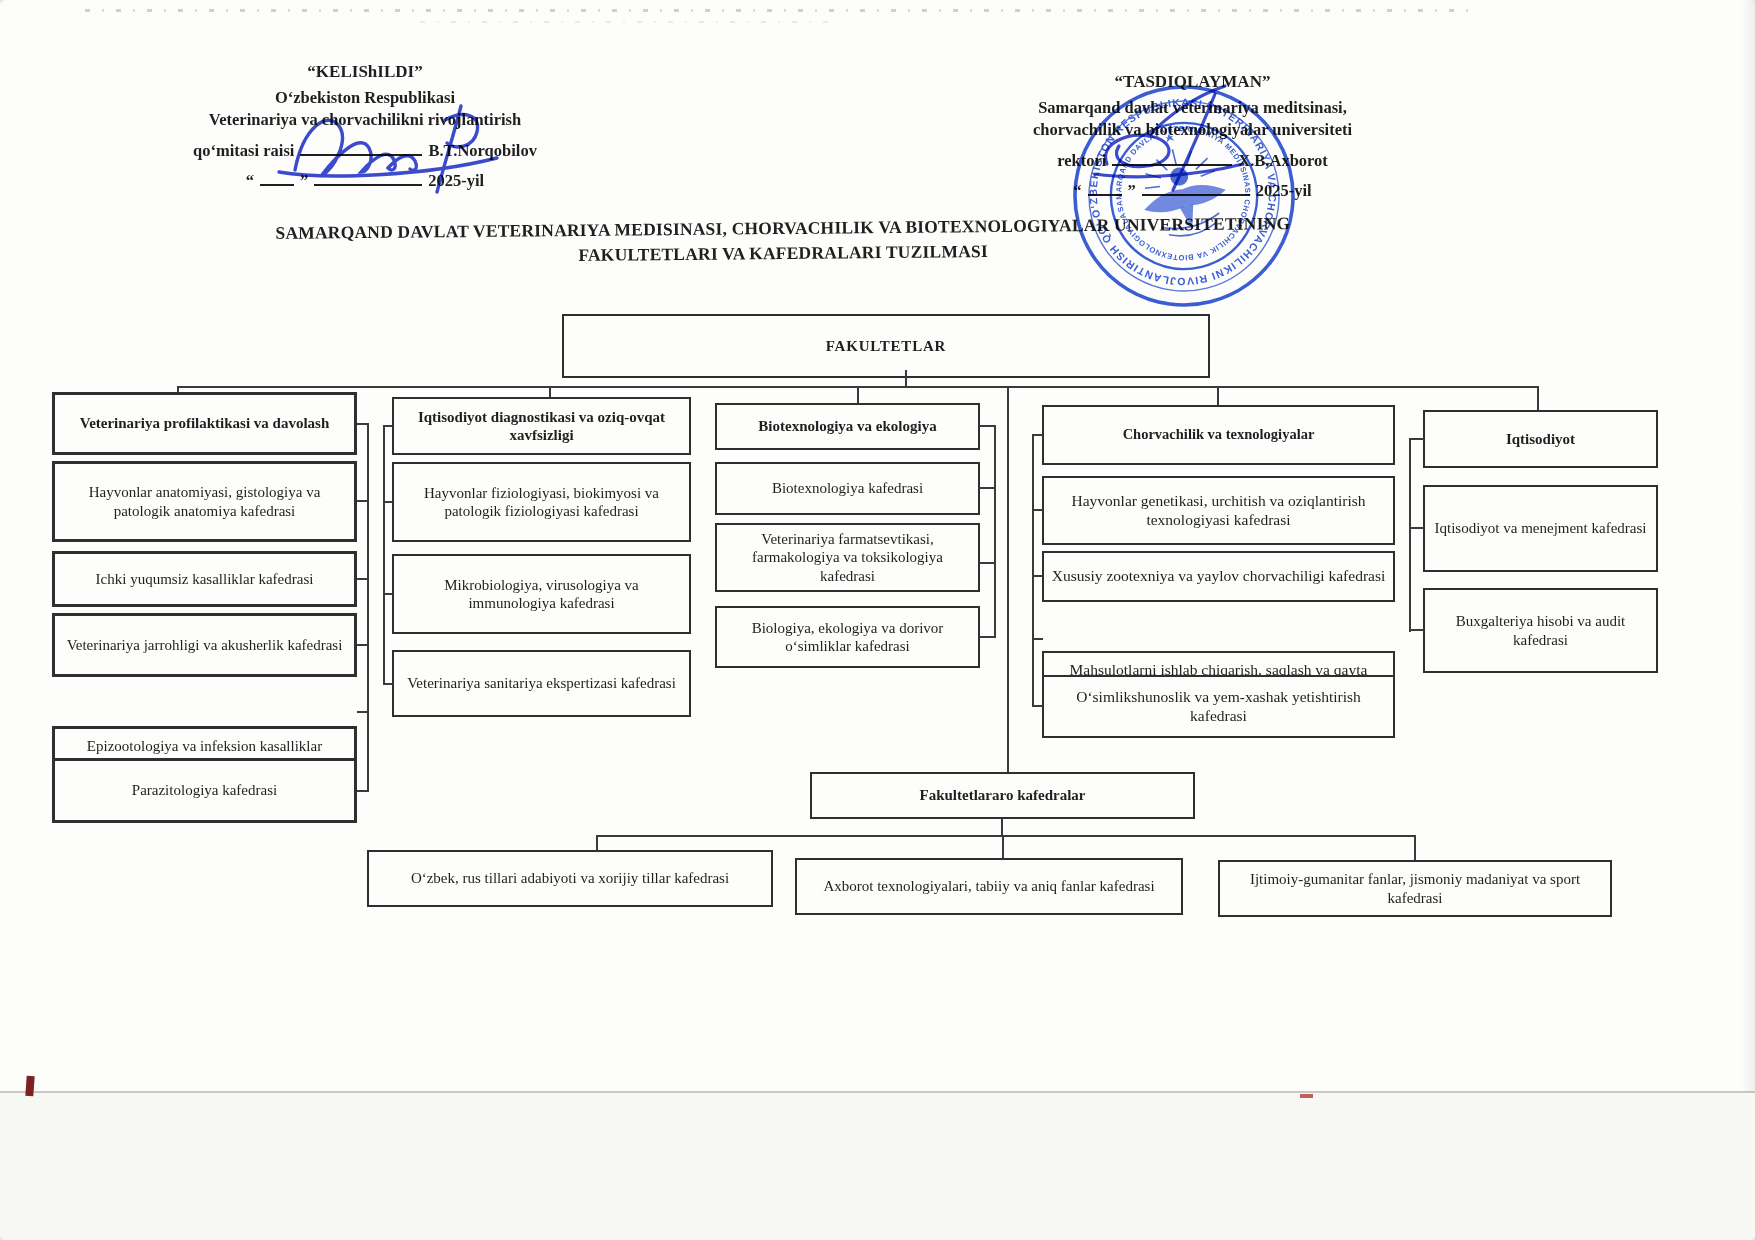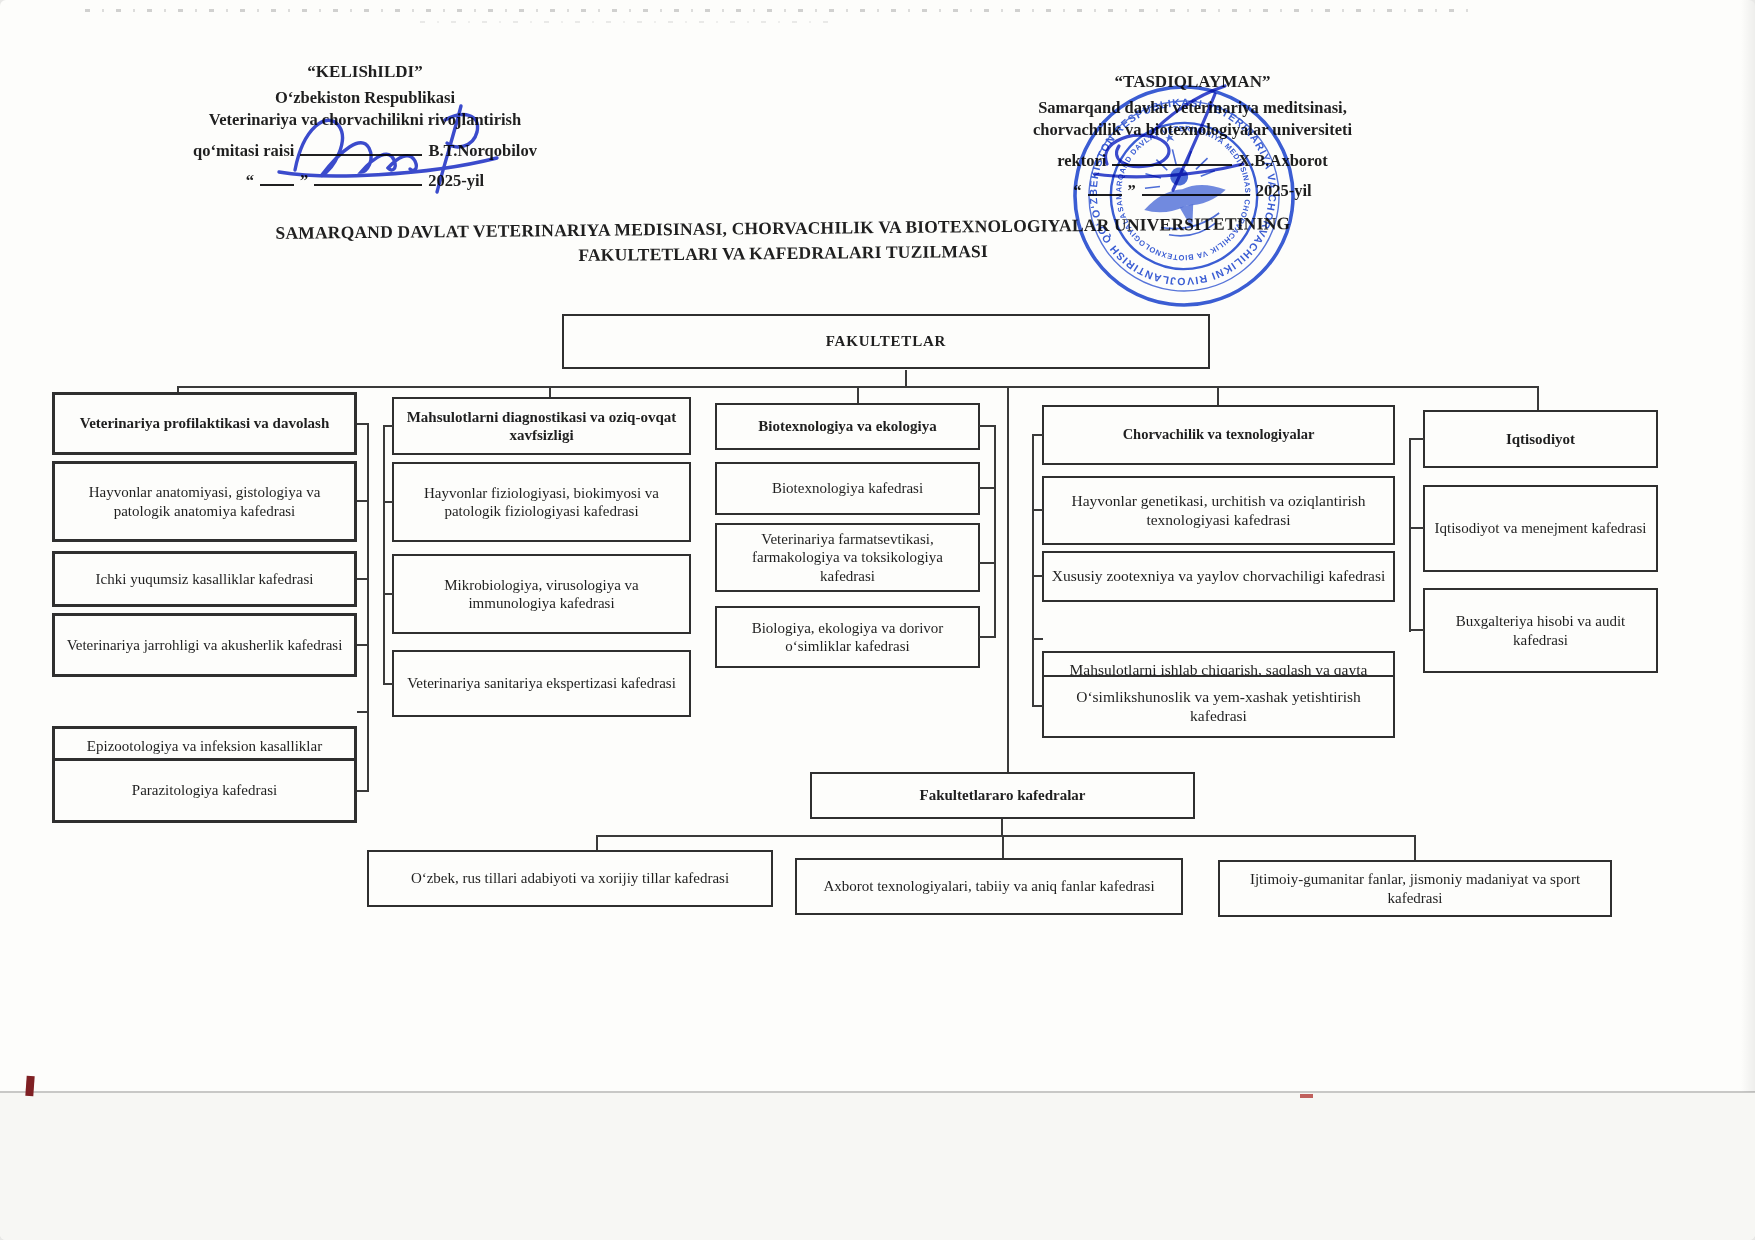--- a/index.html
+++ b/index.html
@@ -122,21 +122,21 @@
       <circle cx="116" cy="96" r="9" fill="#2a50d4" stroke="none"></circle>
       <path d="M116,84 L116,68 M106,87 L98,74 M126,87 L134,74 M98,93 L84,85 M134,93 L148,85 M95,101 L80,99 M137,101 L152,99"></path>
       <path d="M74,120 Q96,105 116,109 Q136,105 158,120 Q139,131 116,126 Q93,131 74,120 Z" fill="#2a50d4" stroke="none" opacity=".8"></path>
       <path d="M109,126 L116,150 L123,126 Z" fill="#2a50d4" stroke="none" opacity=".8"></path>
       <path d="M86,141 Q116,154 146,141"></path>
       <path d="M92,150 Q116,161 140,150"></path>
       <path d="M112,60 l4,-8 4,8 -8,-5 h8 z" fill="#2a50d4" stroke="none"></path>
     </g>
   </svg>
 
-  <div class="box hd" style="left:562px;top:314px;width:648px;height:55px;letter-spacing:.8px;">FAKULTETLAR</div>
+  <div class="box hd" style="left:562px;top:314px;width:648px;height:64px;letter-spacing:.8px;">FAKULTETLAR</div>
 
   <div class="ln" style="left:905px;top:370px;width:2px;height:16px;"></div>
   <div class="ln" style="left:178px;top:386px;width:1360px;height:2px;"></div>
   <div class="ln" style="left:177px;top:386px;width:2px;height:8px;"></div>
   <div class="ln" style="left:549px;top:386px;width:2px;height:13px;"></div>
   <div class="ln" style="left:857px;top:386px;width:2px;height:19px;"></div>
   <div class="ln" style="left:1217px;top:386px;width:2px;height:21px;"></div>
   <div class="ln" style="left:1537px;top:386px;width:2px;height:26px;"></div>
   <div class="ln" style="left:1007px;top:386px;width:2px;height:386px;"></div>
 
@@ -147,21 +147,21 @@
   <div class="box thick" style="left:52px;top:683px;width:305px;height:59px;margin-top:43px;">Epizootologiya va infeksion kasalliklar kafedrasi</div>
   <div class="box thick" style="left:52px;top:758px;width:305px;height:65px;">Parazitologiya kafedrasi</div>
   <div class="ln" style="left:367px;top:423px;width:2px;height:369px;"></div>
   <div class="ln" style="left:357px;top:423px;width:11px;height:2px;"></div>
   <div class="ln" style="left:357px;top:500px;width:11px;height:2px;"></div>
   <div class="ln" style="left:357px;top:578px;width:11px;height:2px;"></div>
   <div class="ln" style="left:357px;top:644px;width:11px;height:2px;"></div>
   <div class="ln" style="left:357px;top:711px;width:11px;height:2px;"></div>
   <div class="ln" style="left:357px;top:790px;width:11px;height:2px;"></div>
 
-  <div class="box hd" style="left:392px;top:397px;width:299px;height:58px;">Mahsulotlarni diagnostikasi va oziq-ovqat xavfsizligi</div>
+  <div class="box hd" style="left:392px;top:397px;width:299px;height:58px;">Iqtisodiyot diagnostikasi va oziq-ovqat xavfsizligi</div>
   <div class="box" style="left:392px;top:462px;width:299px;height:80px;">Hayvonlar fiziologiyasi, biokimyosi va patologik fiziologiyasi kafedrasi</div>
   <div class="box" style="left:392px;top:554px;width:299px;height:80px;">Mikrobiologiya, virusologiya va  immunologiya kafedrasi</div>
   <div class="box" style="left:392px;top:650px;width:299px;height:67px;">Veterinariya sanitariya ekspertizasi kafedrasi</div>
   <div class="ln" style="left:383px;top:425px;width:2px;height:260px;"></div>
   <div class="ln" style="left:383px;top:425px;width:10px;height:2px;"></div>
   <div class="ln" style="left:383px;top:501px;width:10px;height:2px;"></div>
   <div class="ln" style="left:383px;top:593px;width:10px;height:2px;"></div>
   <div class="ln" style="left:383px;top:683px;width:10px;height:2px;"></div>
 
   <div class="box hd" style="left:715px;top:403px;width:265px;height:47px;">Biotexnologiya va ekologiya</div>

